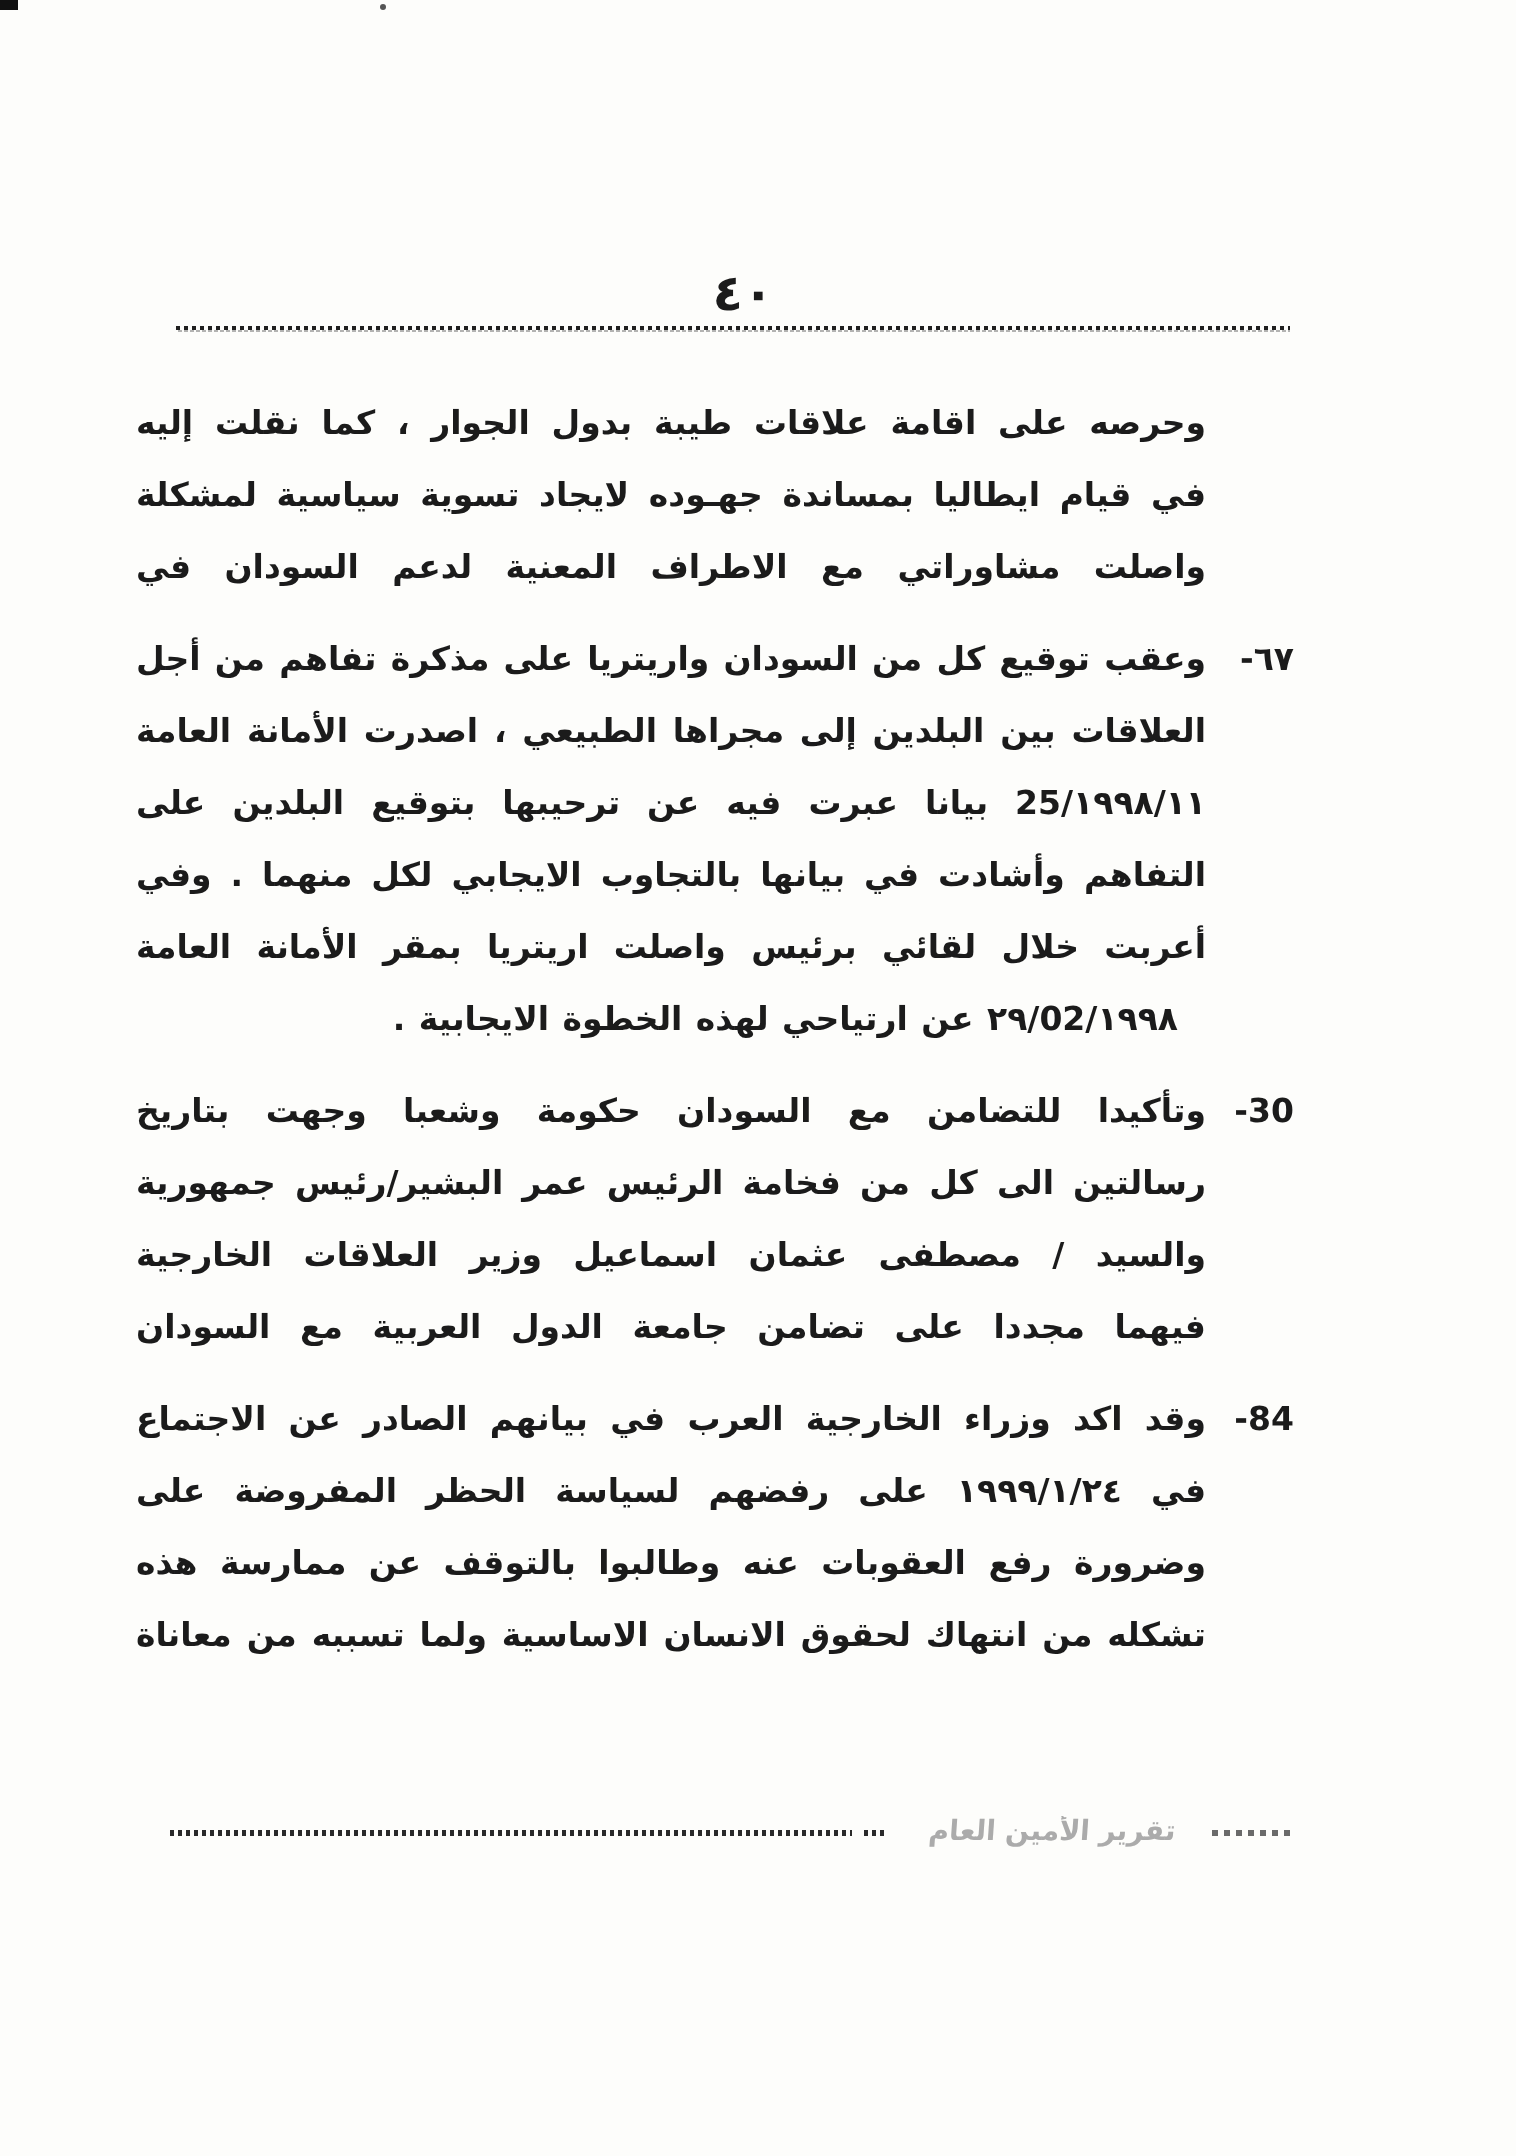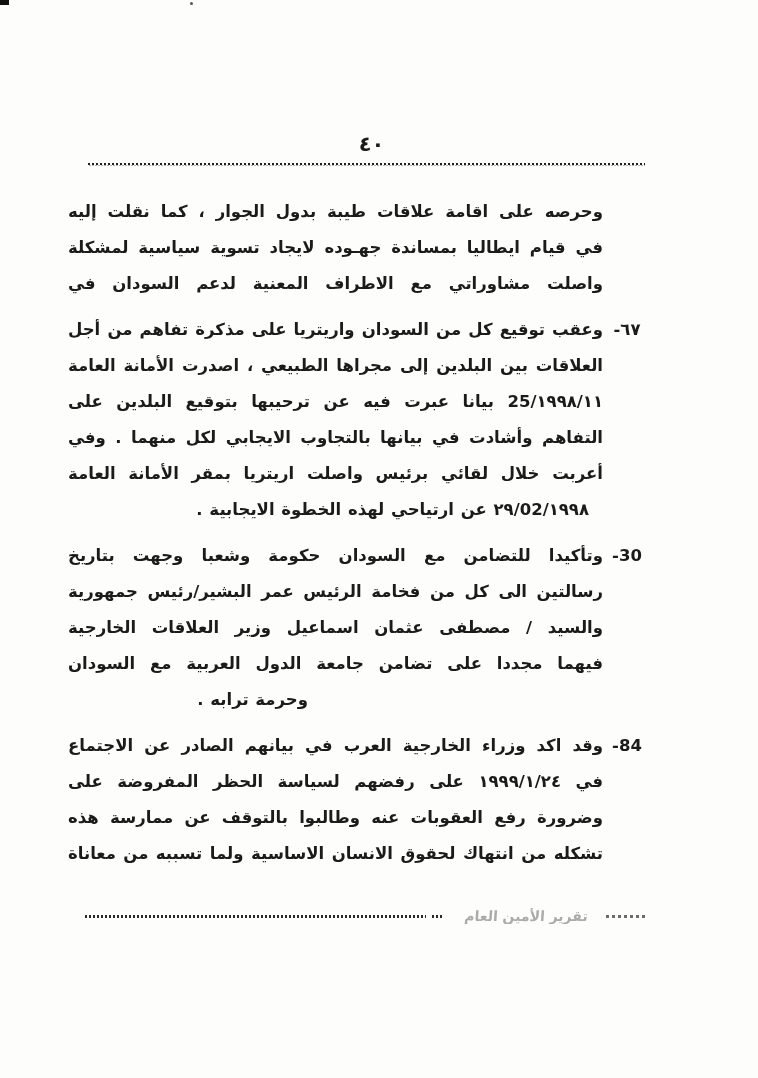--- a/index.html
+++ b/index.html
@@ -20,21 +20,21 @@
     position:absolute;left:0;top:0;width:9px;height:5px;background:#111;
   }
   .artifact-speck{
     position:absolute;left:190px;top:2px;width:3px;height:3px;background:#555;border-radius:50%;
   }
   
   .page-number{
     position:absolute;top:132px;left:68px;width:577px;
     padding-left:30px;box-sizing:border-box;
     text-align:center;
-    font-size:21px;font-weight:700;
+    font-size:25px;font-weight:700;
     letter-spacing:2px;
   }
   .head-rule{
     position:absolute;top:163px;left:88px;width:557px;height:3px;
     background:
       repeating-linear-gradient(90deg,#1f1f1f 0 2px,transparent 2px 4px),
       repeating-linear-gradient(90deg,transparent 0 1px,#44444466 1px 3px);
     background-position:0 0,0 2px;
     background-size:100% 2px,100% 1px;
     background-repeat:no-repeat;
@@ -46,21 +46,21 @@
   }
   .para{
     position:relative;
     margin:0 42px 10px 0;      
     font-size:16.5px;font-weight:700;
     line-height:36px;
     text-align:justify;
   }
   .item-number{
     position:absolute;right:-44px;top:0;width:40px;
-    text-align:center;
+    text-align:right;
     font-size:16.5px;font-weight:700;line-height:36px;
     white-space:nowrap;
   }
   .line{
     text-align:justify;
     text-align-last:justify;
     overflow:hidden;max-height:36px;
     word-spacing:1px;
   }
   .line.end-right{
@@ -124,21 +124,20 @@
         <div class="line">التفاهم وأشادت في بيانها بالتجاوب الايجابي لكل منهما . وفي هذا السياق</div>
         <div class="line">أعربت خلال لقائي برئيس واصلت اريتريا بمقر الأمانة العامة بتاريخ</div>
         <div class="line end-right">١٩٩٨/02/٢٩ عن ارتياحي لهذه الخطوة الايجابية .</div>
       </div>
       <div class="para">
       <span class="item-number">30-</span>
     <div class="line">وتأكيدا للتضامن مع السودان حكومة وشعبا وجهت بتاريخ ١٩٩٨/١٢/١٣</div>
         <div class="line">رسالتين الى كل من فخامة الرئيس عمر البشير/رئيس جمهورية السودان</div>
         <div class="line">والسيد / مصطفى عثمان اسماعيل وزير العلاقات الخارجية السودانية أكدت</div>
         <div class="line">فيهما مجددا على تضامن جامعة الدول العربية مع السودان وتمسكها بوحدته</div>
-        <div class="line end-deep">وحرمة ترابه .</div>
       </div>
       <div class="para">
       <span class="item-number">84-</span>
     <div class="line">وقد اكد وزراء الخارجية العرب في بيانهم الصادر عن الاجتماع التشاوري</div>
         <div class="line">في ١٩٩٩/١/٢٤ على رفضهم لسياسة الحظر المفروضة على السودان</div>
         <div class="line">وضرورة رفع العقوبات عنه وطالبوا بالتوقف عن ممارسة هذه العقوبات لما</div>
         <div class="line">تشكله من انتهاك لحقوق الانسان الاساسية ولما تسببه من معاناة وقهر</div>
       </div>
     </div>
 

